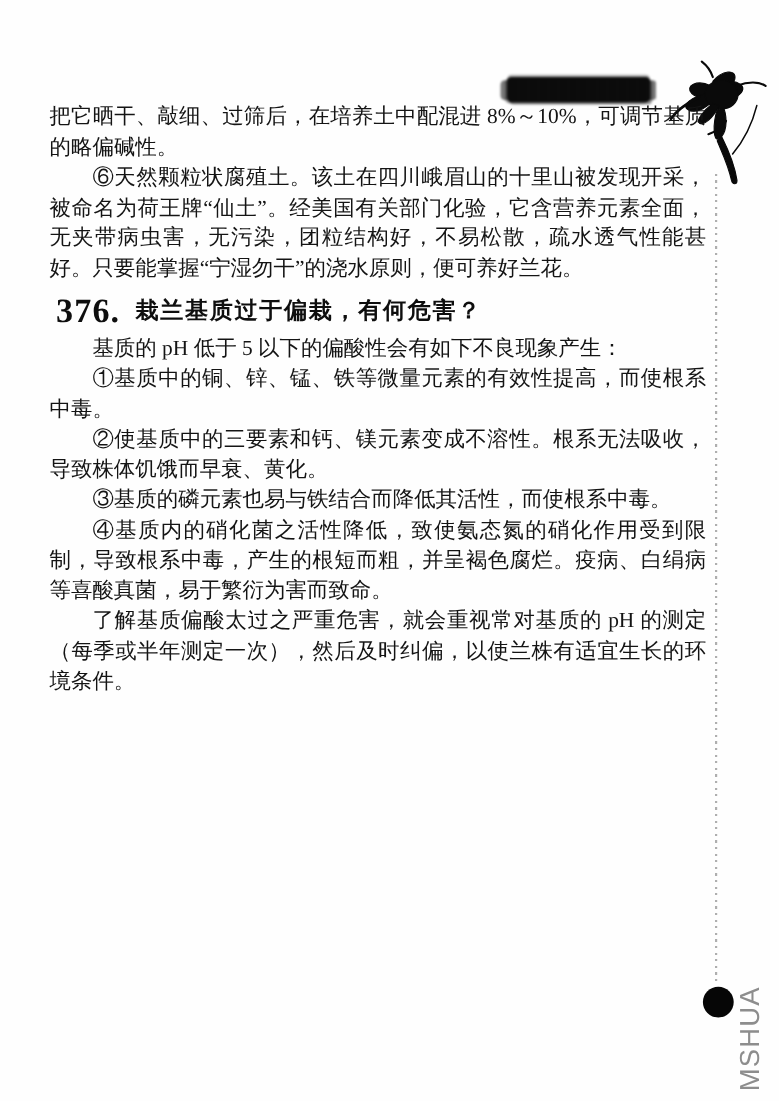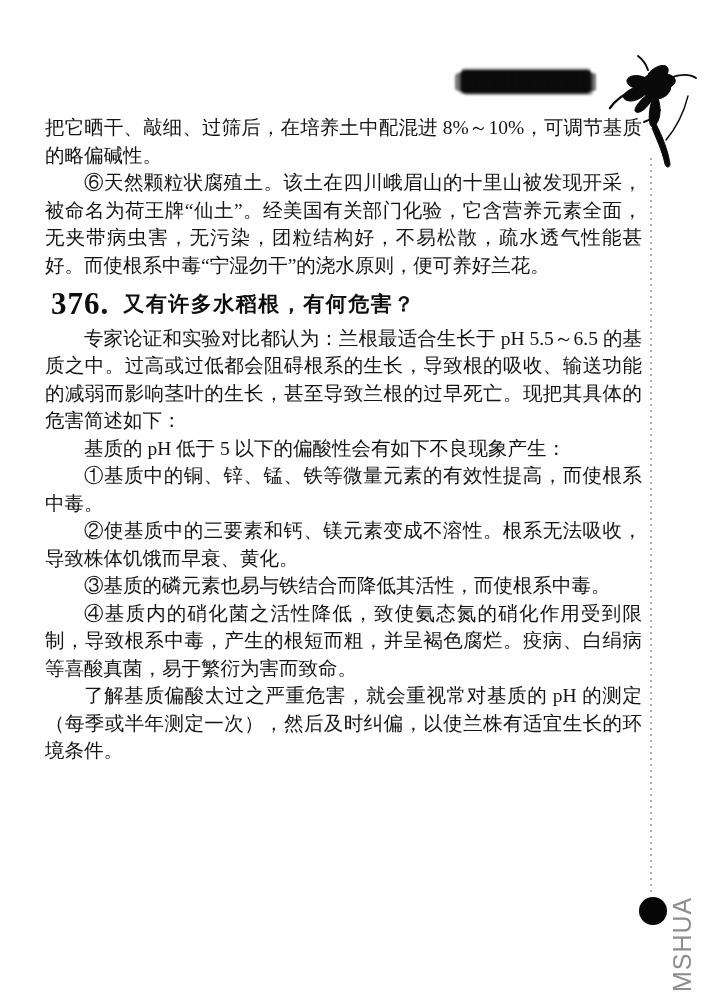--- a/index.html
+++ b/index.html
@@ -44,21 +44,21 @@
   .watermark{
     position:absolute;left:668px;top:884px;height:108px;
     writing-mode:vertical-rl;transform:rotate(180deg);
     font-family:"Liberation Sans","DejaVu Sans",sans-serif;
     font-size:25px;color:#8d8d8d;letter-spacing:1px;
     user-select:none;
   }
 
   
   .text-col{
-    position:absolute;left:45px;top:114px;width:597px;
+    position:absolute;left:45px;top:93px;width:597px;
     font-size:19.5px;line-height:27.5px;text-align:justify;
     color:#141414;
   }
   .text-col p{margin:0;}
   .text-col p.indent{text-indent:2em;}
 
   .section-heading{
     display:flex;align-items:flex-end;gap:14px;
     margin:11px 0 7px 6px;
   }
@@ -95,30 +95,29 @@
       <path d="M92 44 C88 60 80 76 70 88" fill="none" stroke-width="1.4" stroke-linecap="round"></path>
     </g>
   </svg>
 
   <div class="edge-dots"></div>
 
   <div class="text-col">
 
     <p>把它晒干、敲细、过筛后，在培养土中配混进 8%～10%，可调节基质的略偏碱性。</p>
 
-    <p class="indent">⑥天然颗粒状腐殖土。该土在四川峨眉山的十里山被发现开采，被命名为荷王牌“仙土”。经美国有关部门化验，它含营养元素全面，无夹带病虫害，无污染，团粒结构好，不易松散，疏水透气性能甚好。而使根系中毒“宁湿勿干”的浇水原则，便可养好兰花。</p>
+    <p class="indent">⑥天然颗粒状腐殖土。该土在四川峨眉山的十里山被发现开采，被命名为荷王牌“仙土”。经美国有关部门化验，它含营养元素全面，无夹带病虫害，无污染，团粒结构好，不易松散，疏水透气性能甚好。只要能掌握“宁湿勿干”的浇水原则，便可养好兰花。</p>
 
 
 
     <div class="section-heading">
       <span class="heading-number">376.</span>
-      <span class="heading-title">又有许多水稻根，有何危害？</span>
+      <span class="heading-title">栽兰基质过于偏栽，有何危害？</span>
     </div>
 
-    <p class="indent">专家论证和实验对比都认为：兰根最适合生长于 pH 5.5～6.5 的基质之中。过高或过低都会阻碍根系的生长，导致根的吸收、输送功能的减弱而影响茎叶的生长，甚至导致兰根的过早死亡。现把其具体的危害简述如下：</p>
 
     <p class="indent">基质的 pH 低于 5 以下的偏酸性会有如下不良现象产生：</p>
 
     <p class="indent">①基质中的铜、锌、锰、铁等微量元素的有效性提高，而使根系中毒。</p>
 
     <p class="indent">②使基质中的三要素和钙、镁元素变成不溶性。根系无法吸收，导致株体饥饿而早衰、黄化。</p>
 
     <p class="indent">③基质的磷元素也易与铁结合而降低其活性，而使根系中毒。</p>
 
     <p class="indent">④基质内的硝化菌之活性降低，致使氨态氮的硝化作用受到限制，导致根系中毒，产生的根短而粗，并呈褐色腐烂。疫病、白绢病等喜酸真菌，易于繁衍为害而致命。</p>

